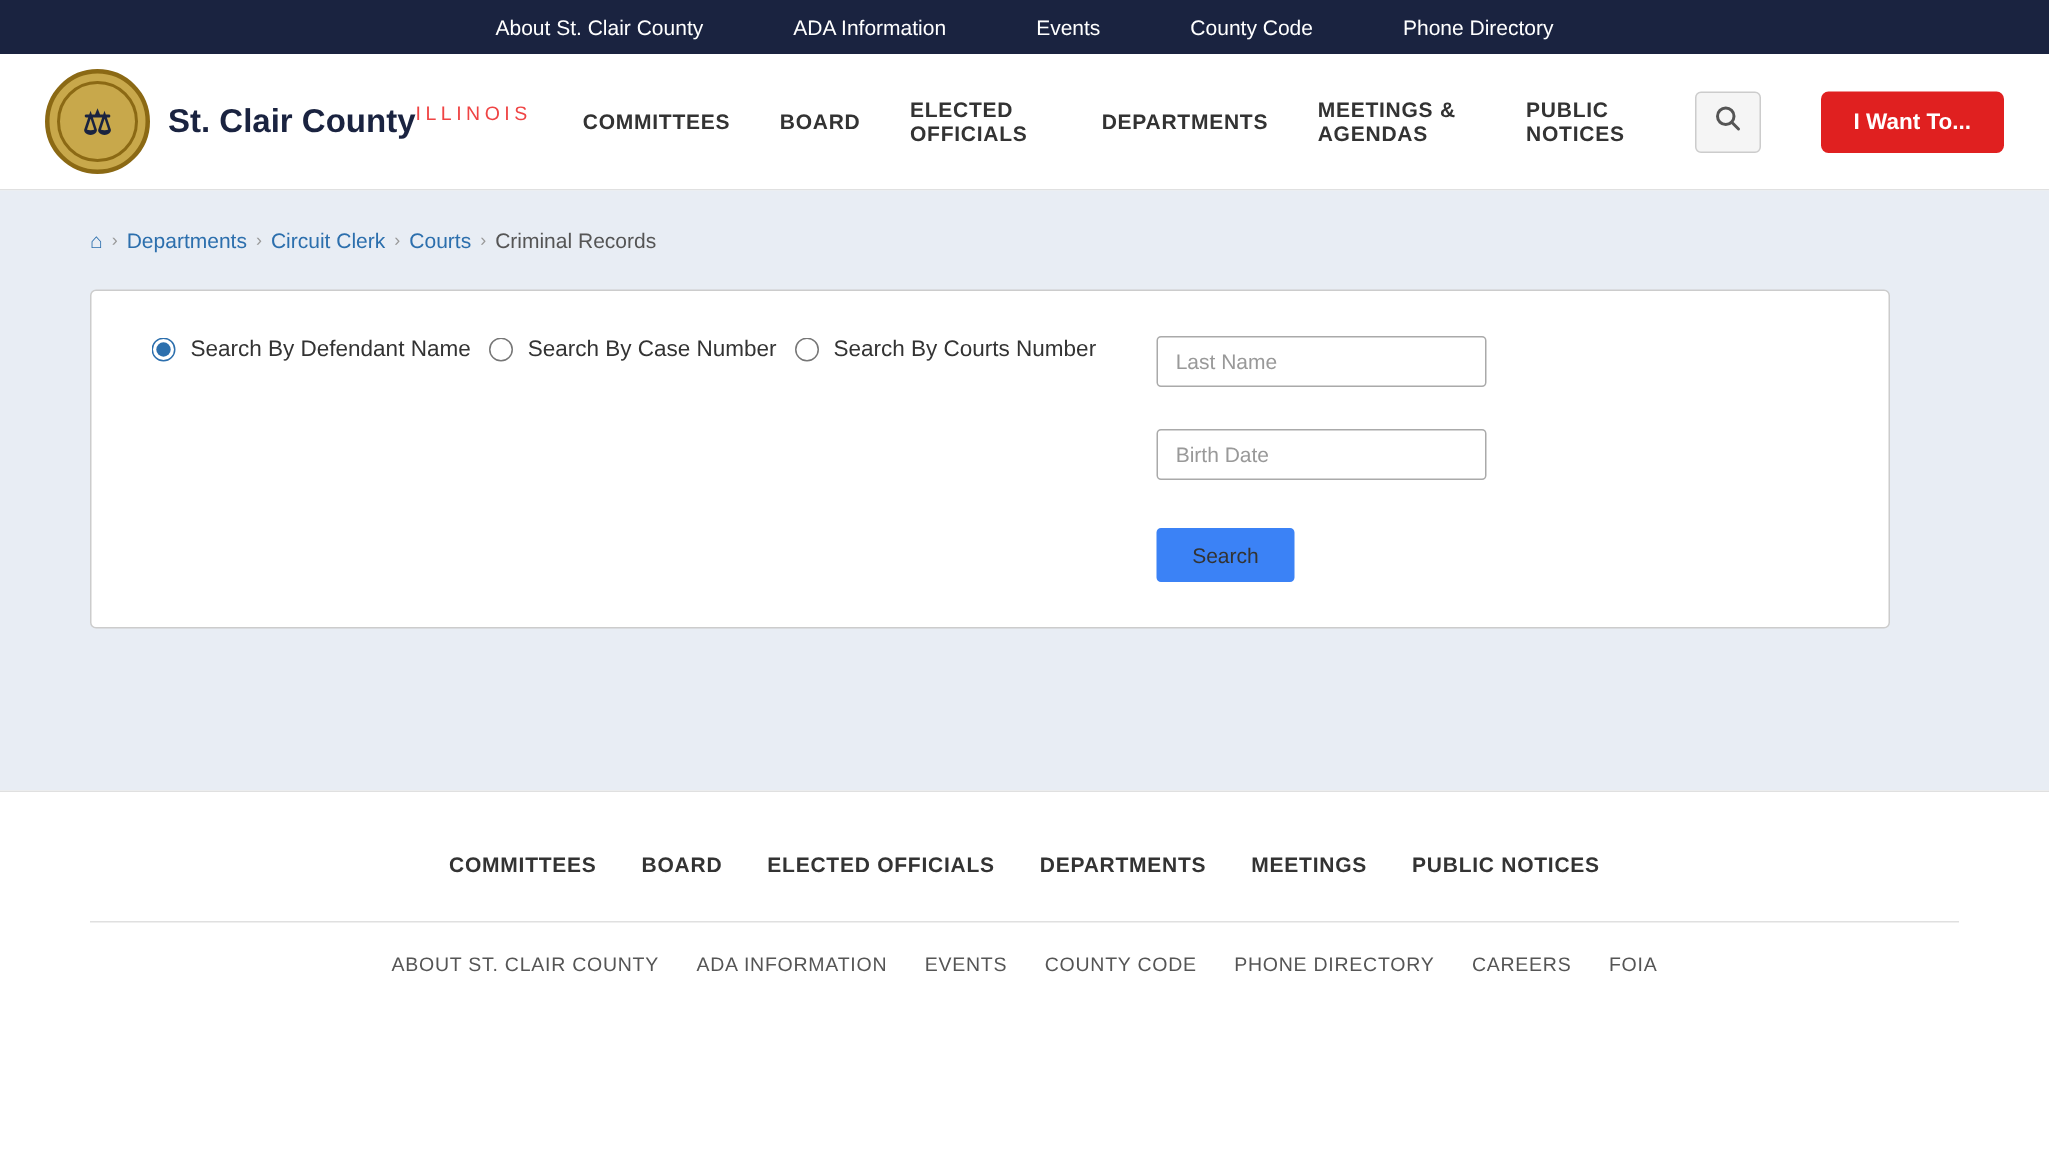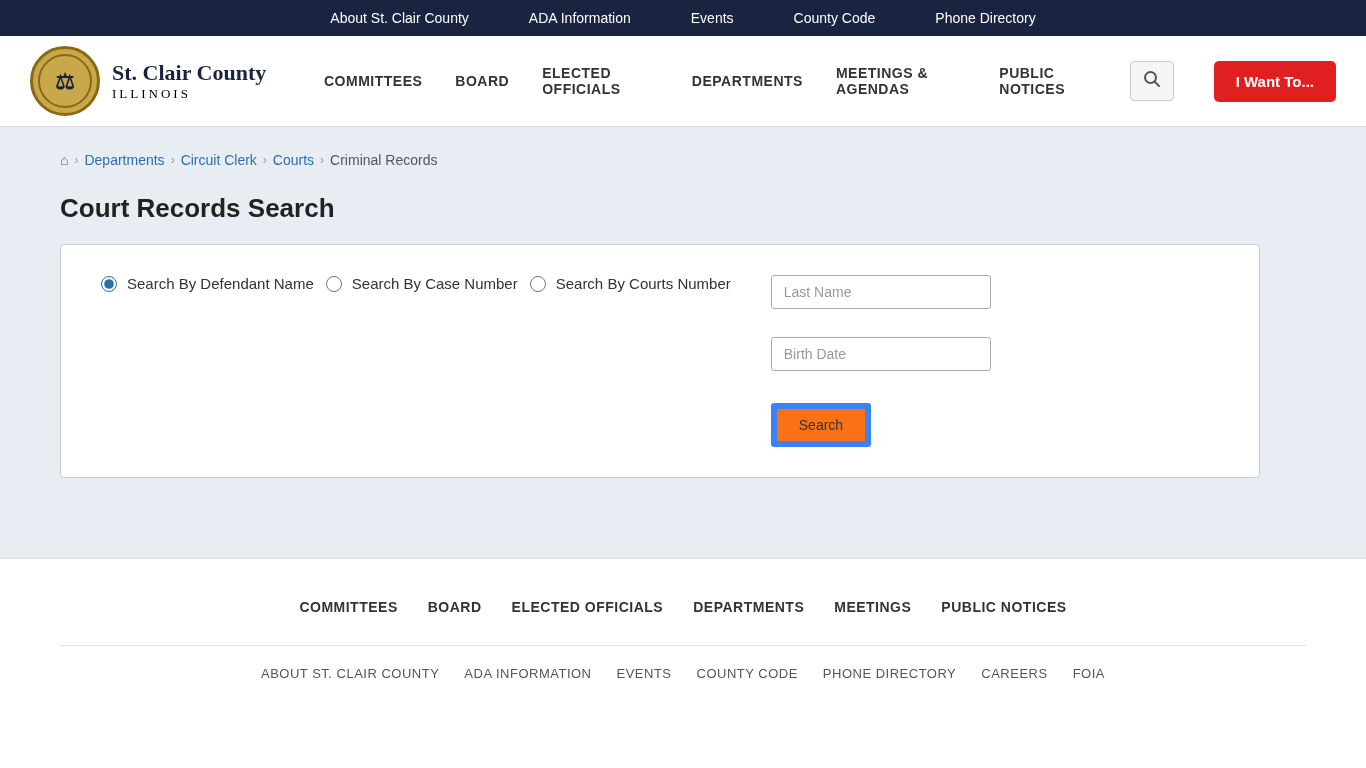--- a/index.html
+++ b/index.html
@@ -46,32 +46,31 @@
       display: flex;
       align-items: center;
       justify-content: center;
       font-size: 28px;
       color: #fff;
       overflow: hidden;
       flex-shrink: 0;
     }
     .logo-text {
       display: flex;
-      flex-direction: column;
-      font-family: Liberation Serif, serif;
+      flex-direction: row;
     }
     .logo-text .county-name {
       font-size: 22px;
       font-weight: bold;
       color: #1a2340;
       line-height: 1.2;
     }
     .logo-text .state-name {
       font-size: 13px;
-      color: #000000;
+      color: #ef4444;
       letter-spacing: 3px;
       text-transform: uppercase;
     }
 
     
     .main-nav {
       display: flex;
       align-items: center;
       flex: 1;
       gap: 5px;
@@ -189,22 +188,22 @@
     .fields-group input[type="text"] {
       width: 220px;
       padding: 8px 12px;
       border: 1px solid #aaa;
       border-radius: 3px;
       font-size: 14px;
       color: #333;
     }
     .fields-group input[type="text"]::placeholder { color: #999; }
     .search-submit {
-      background: #f97316;
-      border: 6px solid #3b82f6;
+      background: #3b82f6;
+      border: 2px solid #3b82f6;
       border-radius: 3px;
       padding: 8px 22px;
       font-size: 14px;
       color: #333;
       cursor: pointer;
       margin-top: 4px;
       align-self: flex-start;
     }
 
     
@@ -296,21 +295,20 @@
     <span class="separator">›</span>
     <a>Departments</a>
     <span class="separator">›</span>
     <a>Circuit Clerk</a>
     <span class="separator">›</span>
     <a>Courts</a>
     <span class="separator">›</span>
     <span>Criminal Records</span>
   </div>
 
-  <h1 class="page-title">Court Records Search</h1>
 
   <div class="search-form-container">
     <div class="form-layout">
       <div class="radio-group">
         <label class="radio-label">
           <input type="radio" name="search-type" checked="" style="">
           <span>Search By Defendant Name</span>
         </label>
         <label class="radio-label">
           <input type="radio" name="search-type" style="">

